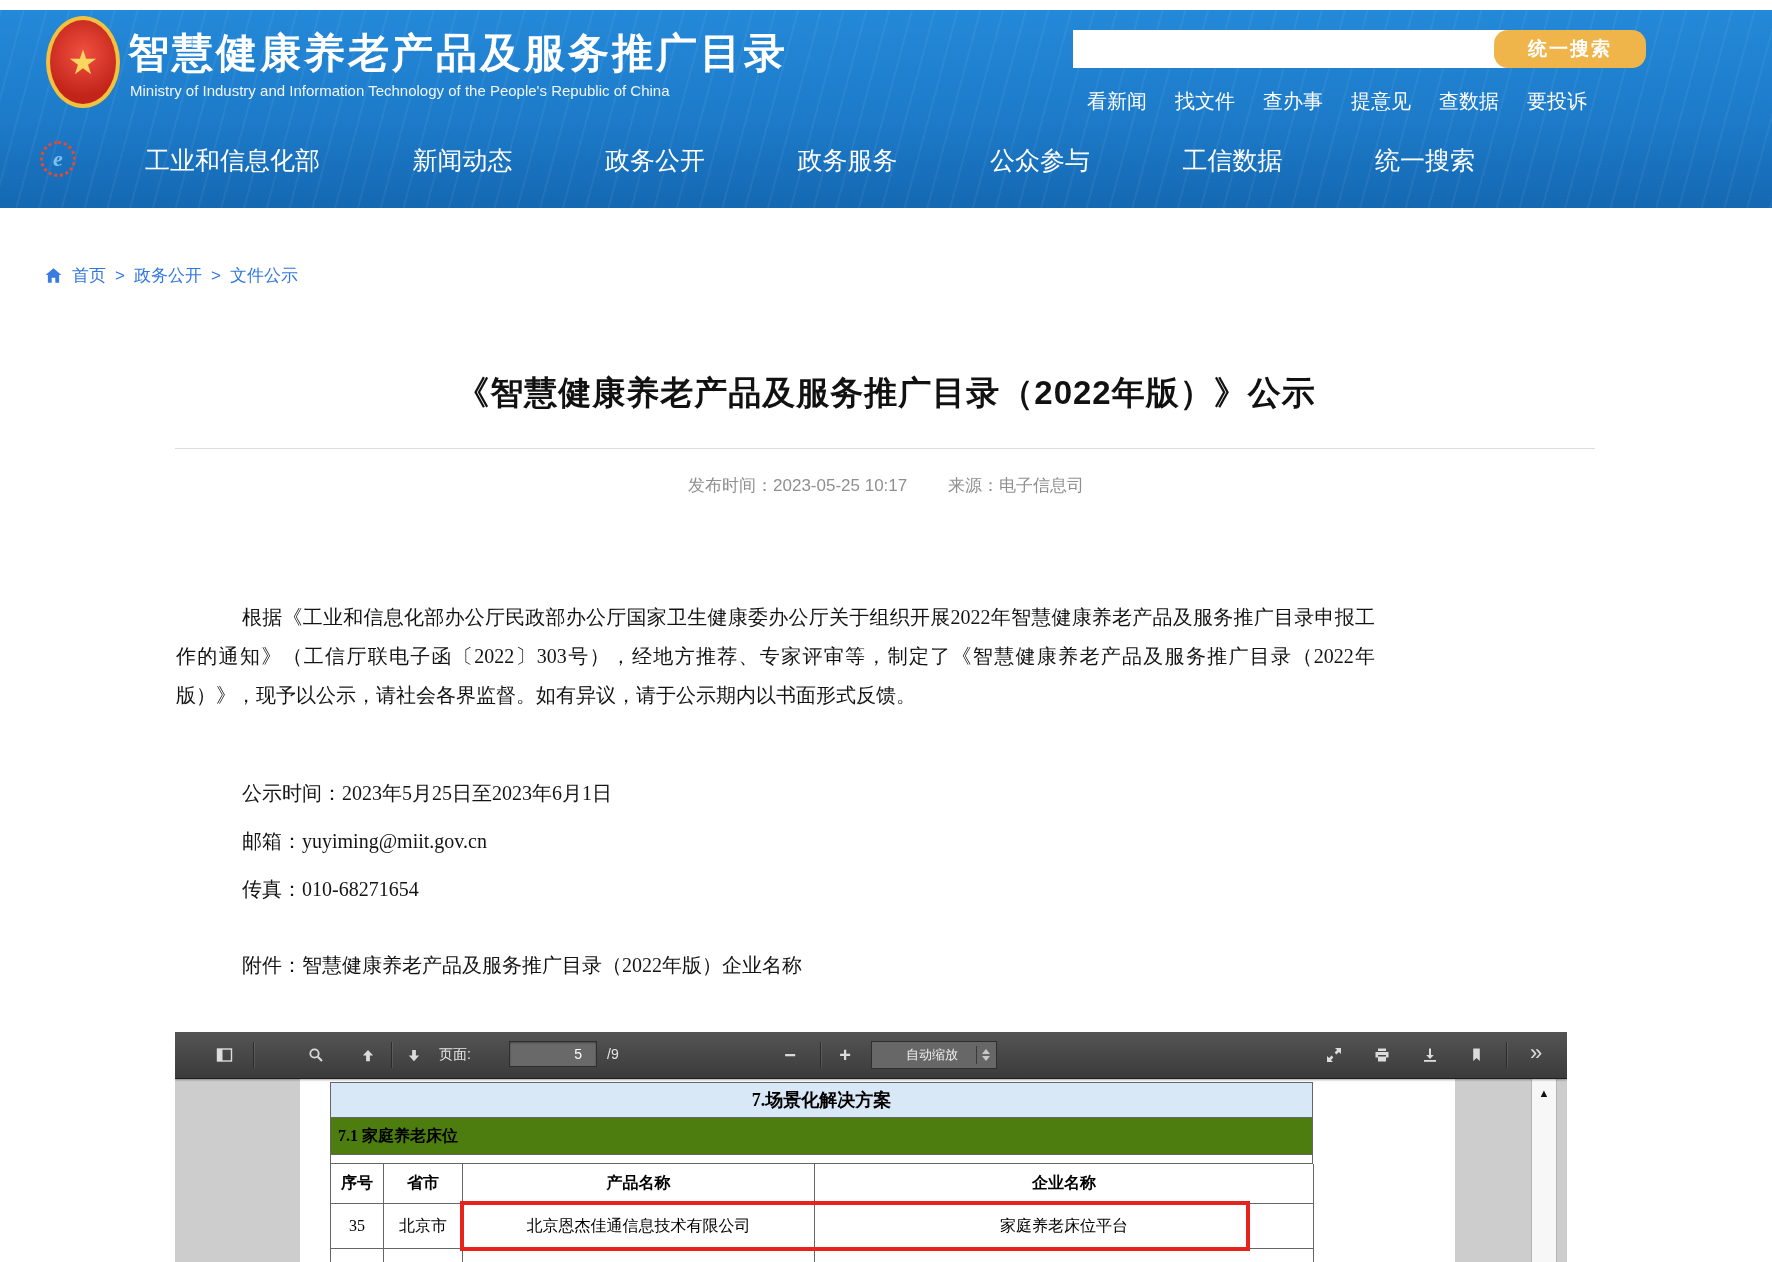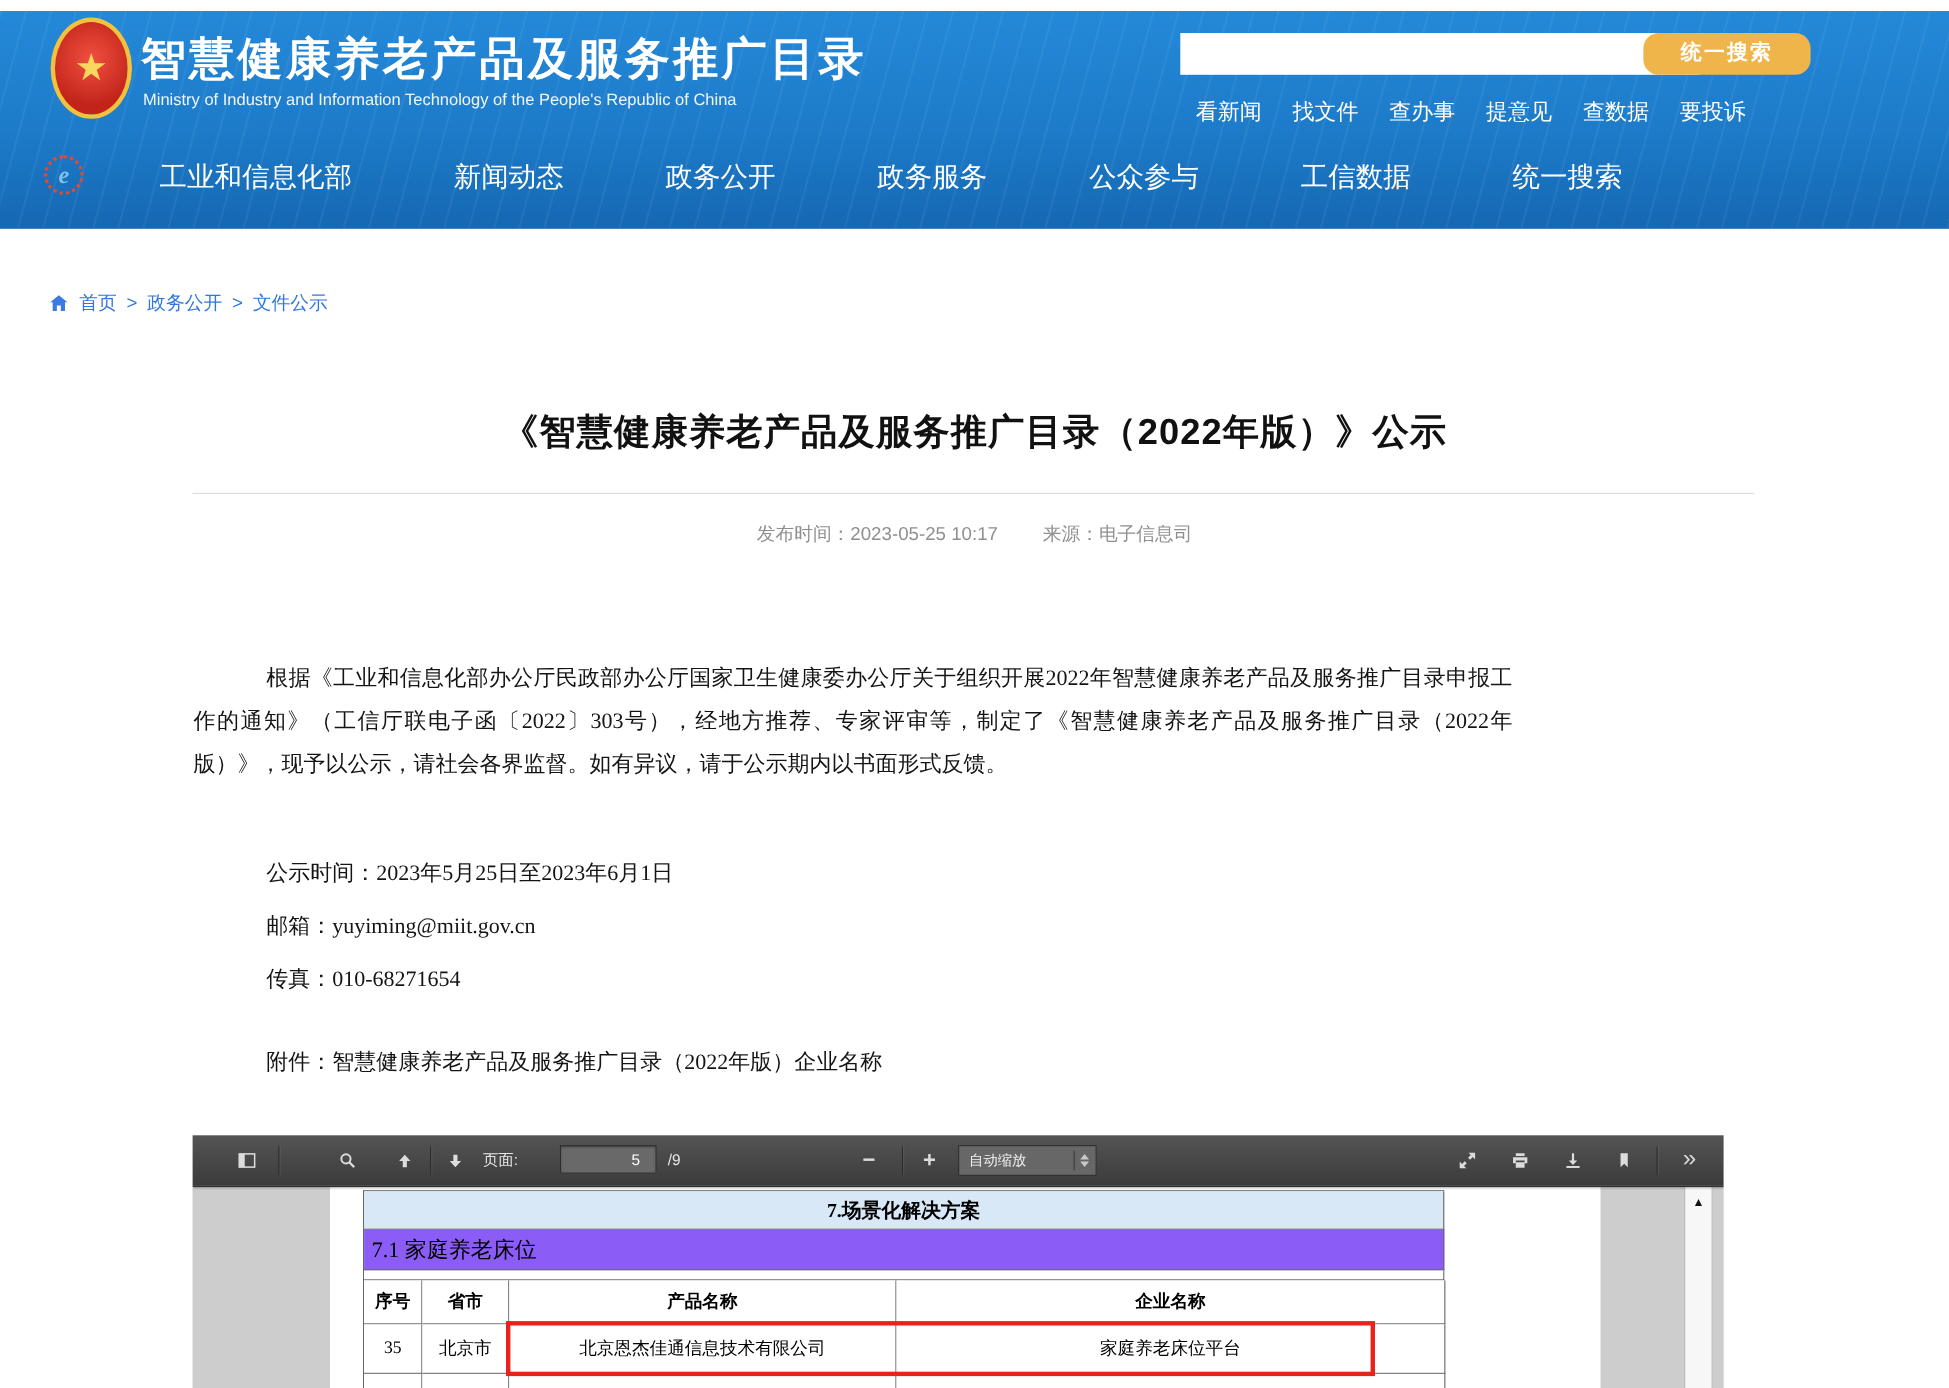--- a/index.html
+++ b/index.html
@@ -63,40 +63,40 @@
           justify-content:center;color:#dcdcdc;cursor:pointer;}
   .tsep{position:absolute;top:10px;width:1px;height:26px;background:#2b2b2b;
           box-shadow:1px 0 0 rgba(255,255,255,.1);}
   .tlabel{position:absolute;top:14px;font-size:14px;color:#e6e6e6;white-space:nowrap;}
   .page-input{position:absolute;left:334px;top:9px;width:88px;height:26px;background:#696969;
           border:1px solid #2e2e2e;box-shadow:inset 0 1px 2px rgba(0,0,0,.35);color:#fff;
           font-size:14px;text-align:right;padding-right:14px;box-sizing:border-box;outline:none;}
   .zoom-glyph{font-size:20px;font-weight:bold;}
   .scale-select{position:absolute;left:696px;top:9px;width:126px;height:28px;background:#676767;
           border:1px solid #2e2e2e;box-sizing:border-box;display:flex;align-items:center;cursor:pointer;}
-  .scale-select .lbl{font-size:13px;color:#f0f0f0;padding-left:9px;flex:1;}
+  .scale-select .lbl{font-size:13px;color:#f0f0f0;padding-left:9px;flex:1;margin-left:25px;}
   .scale-select .vline{width:1px;height:18px;background:#3a3a3a;margin-right:5px;}
   .spinner{display:flex;flex-direction:column;gap:2px;margin-right:6px;}
   .spinner i{display:block;width:0;height:0;border-left:4px solid transparent;border-right:4px solid transparent;}
   .spinner .up{border-bottom:5px solid #c9c9c9;}
   .spinner .dn{border-top:5px solid #c9c9c9;}
   .more-glyph{font-size:22px;line-height:1;margin-top:-4px;}
 
   .pdf-content{position:relative;height:184px;overflow:hidden;}
   .pdf-page{position:absolute;left:125px;top:0;width:1155px;height:184px;background:#fff;}
   .vscroll{position:absolute;right:10px;top:0;width:26px;height:184px;background:#f7f7f7;
           border-left:1px solid #b5b5b5;border-right:1px solid #b5b5b5;box-sizing:border-box;cursor:pointer;}
   .vscroll .uparrow{display:block;text-align:center;font-size:11px;color:#111;margin-top:8px;cursor:pointer;}
 
   .doc-table{position:absolute;left:30px;top:3px;width:983px;font-family:"Liberation Serif","DejaVu Serif",serif;
           color:#000;border-top:1px solid #666;border-left:1px solid #666;box-sizing:border-box;}
   .t-band{height:35px;background:#d9e8f6;border-right:1px solid #666;border-bottom:1px solid #666;
           display:flex;align-items:center;justify-content:center;font-size:18px;font-weight:bold;box-sizing:border-box;}
-  .t-sub{height:37px;background:#8b5cf6;border-right:1px solid #666;border-bottom:1px solid #666;
-          display:flex;align-items:center;font-size:20px;font-weight:normal;padding-left:7px;box-sizing:border-box;}
+  .t-sub{height:37px;background:#4d7c0f;border-right:1px solid #666;border-bottom:1px solid #666;
+          display:flex;align-items:center;font-size:16px;font-weight:bold;padding-left:7px;box-sizing:border-box;}
   .t-gap{height:9px;background:#fff;border-right:1px solid #666;border-bottom:1px solid #666;box-sizing:border-box;}
   .t-grid{display:grid;grid-template-columns:53px 79px 352px 499px;}
   .t-grid .tcell{border-right:1px solid #666;border-bottom:1px solid #666;display:flex;
           align-items:center;justify-content:center;box-sizing:border-box;background:#fff;}
   .t-head .tcell{height:40px;font-size:16px;font-weight:bold;}
   .t-row .tcell{height:45px;font-size:16px;}
   .t-partial .tcell{height:30px;}
   .red-box{position:absolute;left:160px;top:122px;width:790px;height:50px;
           border:4px solid #e8231c;box-sizing:border-box;pointer-events:none;}
 

